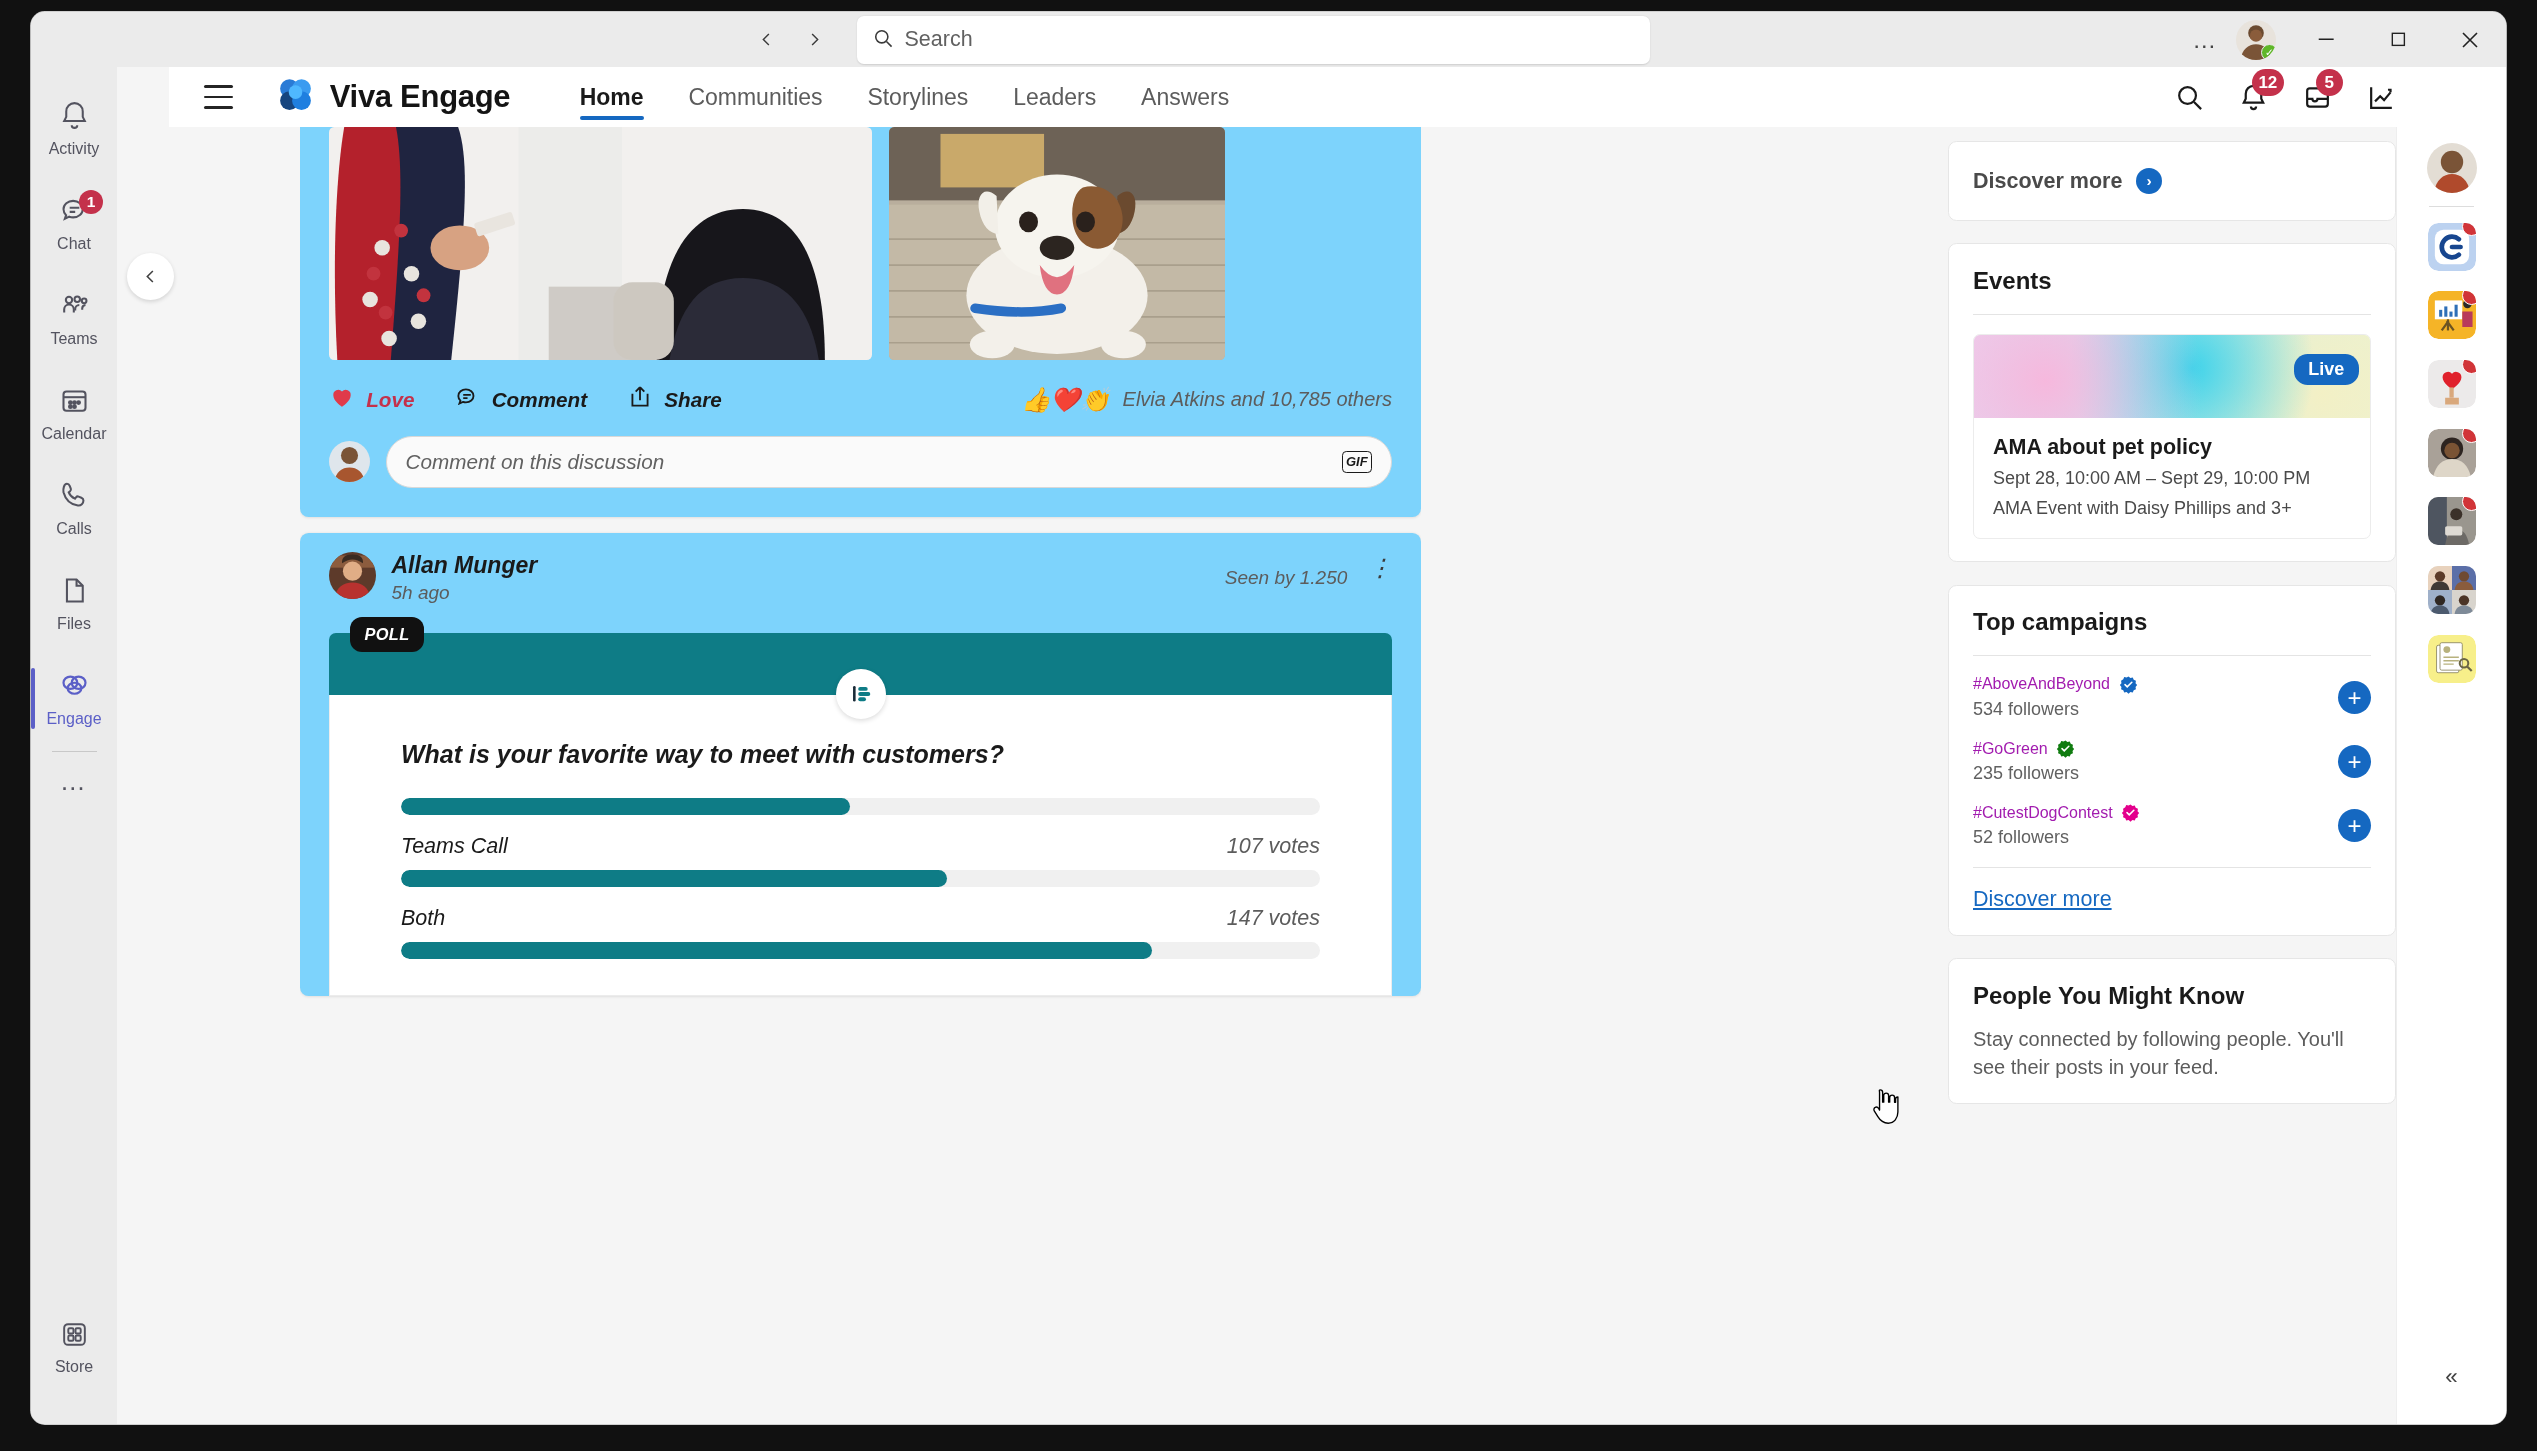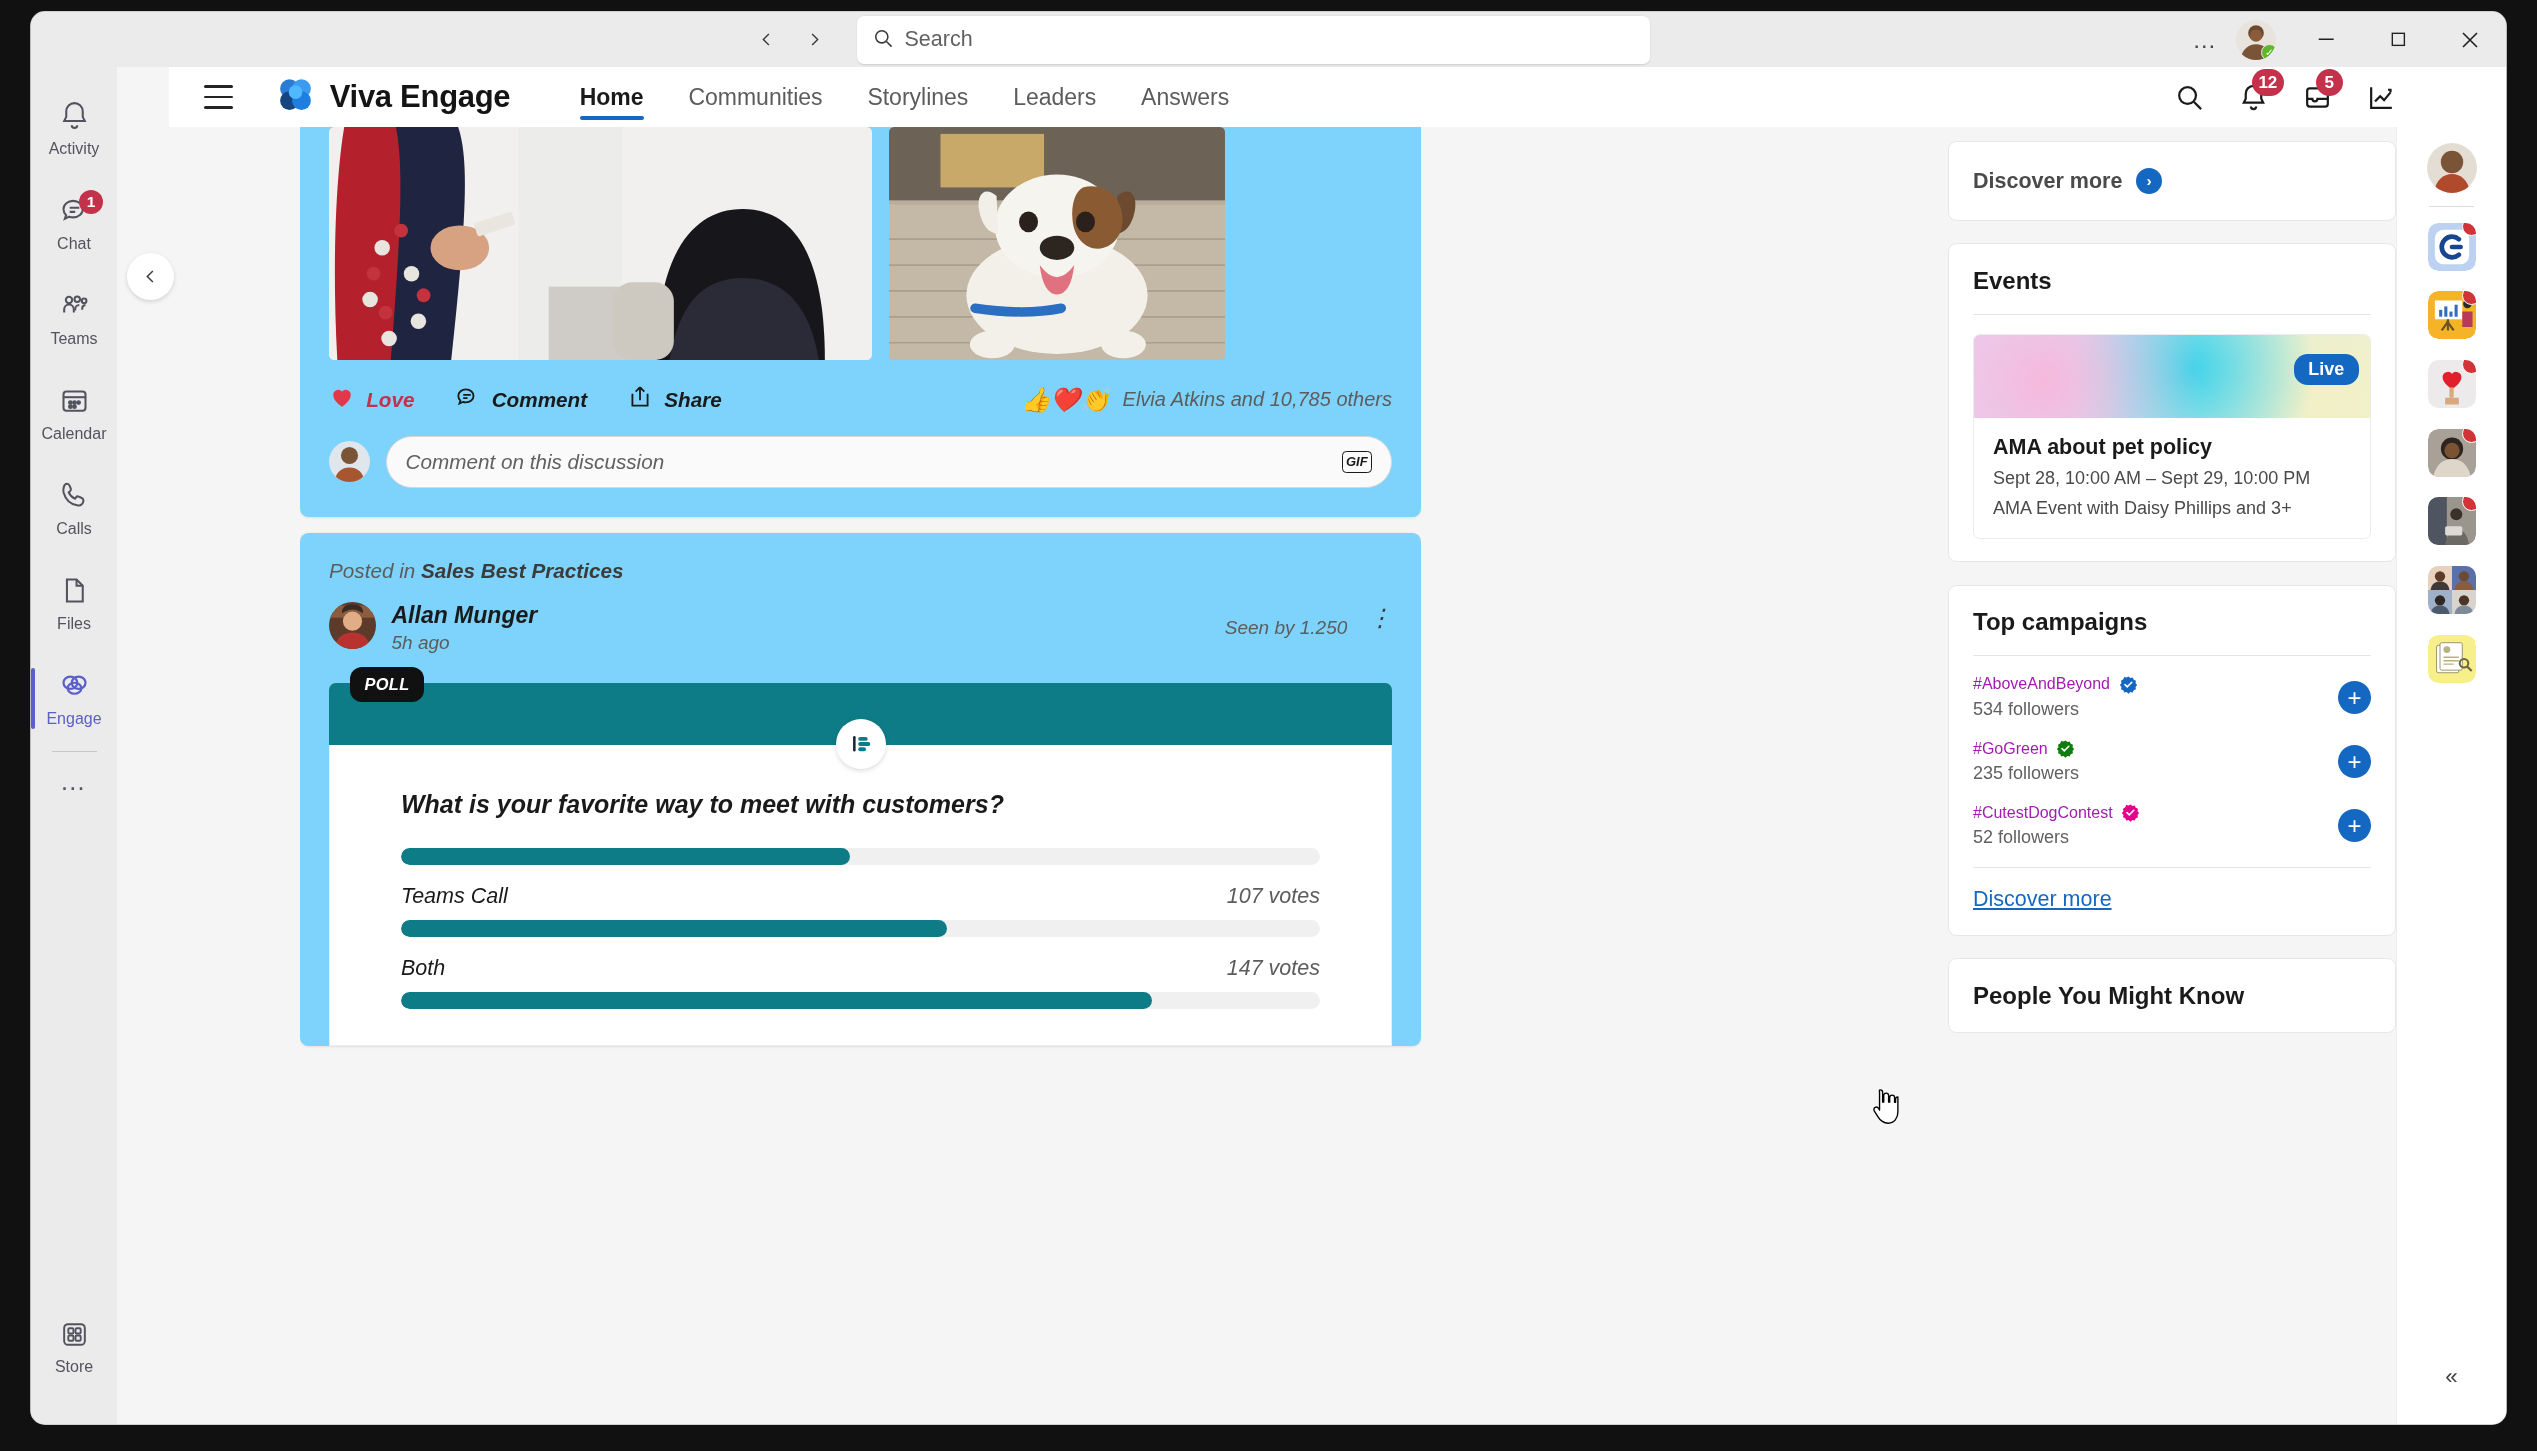--- a/index.html
+++ b/index.html
@@ -587,23 +587,20 @@
                 </svg>
           </div>
           <div class="comment-box">
             <span>Comment on this discussion</span>
             <span class="gif-btn">GIF</span>
           </div>
         </div>
       </div>
 
       <div class="card">
-        <div class="posted-in">
-          <span>Posted in </span><b>Sales Best Practices</b>
-        </div>
         <div class="post-head">
           <div class="post-avatar">
             <svg viewBox="0 0 54 54" width="47" height="47">
                   <rect width="54" height="54" fill="#5d3a2a"></rect>
                   <rect y="4" width="54" height="14" fill="#8c5c3e"></rect>
                   <circle cx="27" cy="22" r="11" fill="#e0ad86"></circle>
                   <path d="M15 13q12-9 24 0 1-10-12-10t-12 10z" fill="#3a2a20"></path>
                   <path d="M6 54c2-13 10-19 21-19s19 6 21 19z" fill="#b8322f"></path>
                 </svg>
           </div>
@@ -735,20 +732,21 @@
           </div>
           <div class="plus-btn">+</div>
         </div>
 
         <div class="rule"></div>
         <a class="discover-link">Discover more</a>
       </div>
 
       <div class="rcard">
         <div class="rcard-title">People You Might Know</div>
+        <div class="pymk-sub">Stay connected by following people. You'll see their posts in your feed.</div>
       </div>
     </div>
 
     <div class="apprail">
       <div class="apprail-avatar">
         <svg viewBox="0 0 58 58" width="50" height="50">
               <rect width="58" height="58" fill="#e3ddd4"></rect>
               <circle cx="29" cy="22" r="13" fill="#7a5437"></circle>
               <path d="M8 58c2-15 11-22 21-22s19 7 21 22z" fill="#b04a2c"></path>
             </svg>

